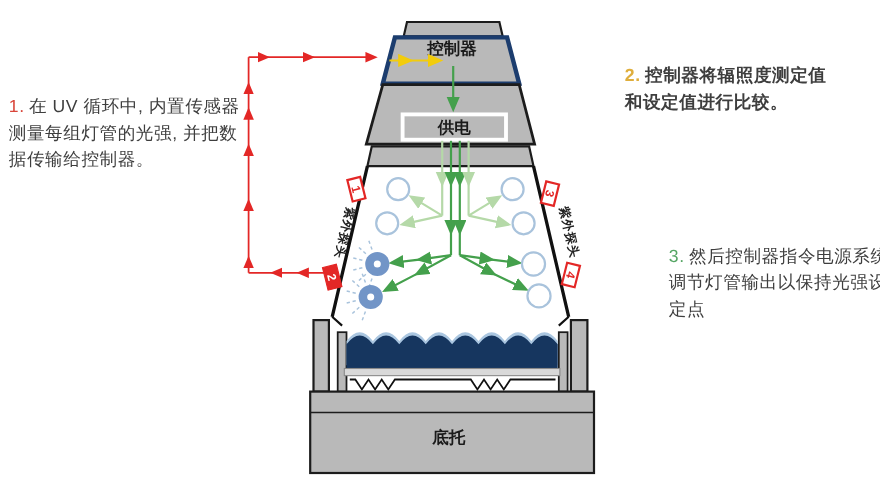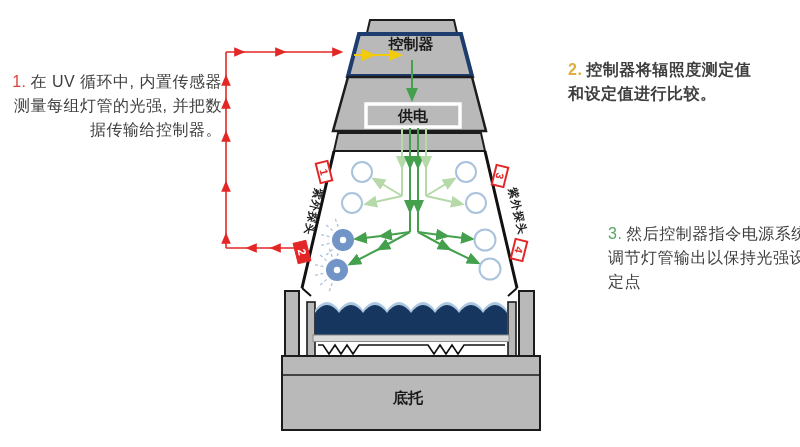--- a/index.html
+++ b/index.html
@@ -7,21 +7,21 @@
     position:relative;width:800px;height:447px;background:#ffffff;overflow:hidden;
     font-family:"Liberation Sans", sans-serif;
     padding-left:45px;
   }
   .stage svg{position:absolute;left:0;top:0;}
   .note{
     position:absolute;color:#3e3e3e;font-size:16px;line-height:1.5;
     font-family:"Liberation Sans", sans-serif;letter-spacing:0.5px;
   }
   .note .num{margin-right:4px;}
-  .note1{left:8px;top:70px;width:214px;text-align:right;}
+  .note1{left:8px;top:86px;width:214px;text-align:left;}
   .note2{left:568px;top:58px;width:186px;text-align:left;font-weight:bold;}
   .note3{left:568px;top:222px;width:200px;text-align:left;margin-left:40px;}
   .n1{color:#d9453a;}
   .n2{color:#dfae3c;}
   .n3{color:#55a564;}
   text{font-family:"Liberation Sans", sans-serif;}
 </style>
 </head>
 <body>
 

